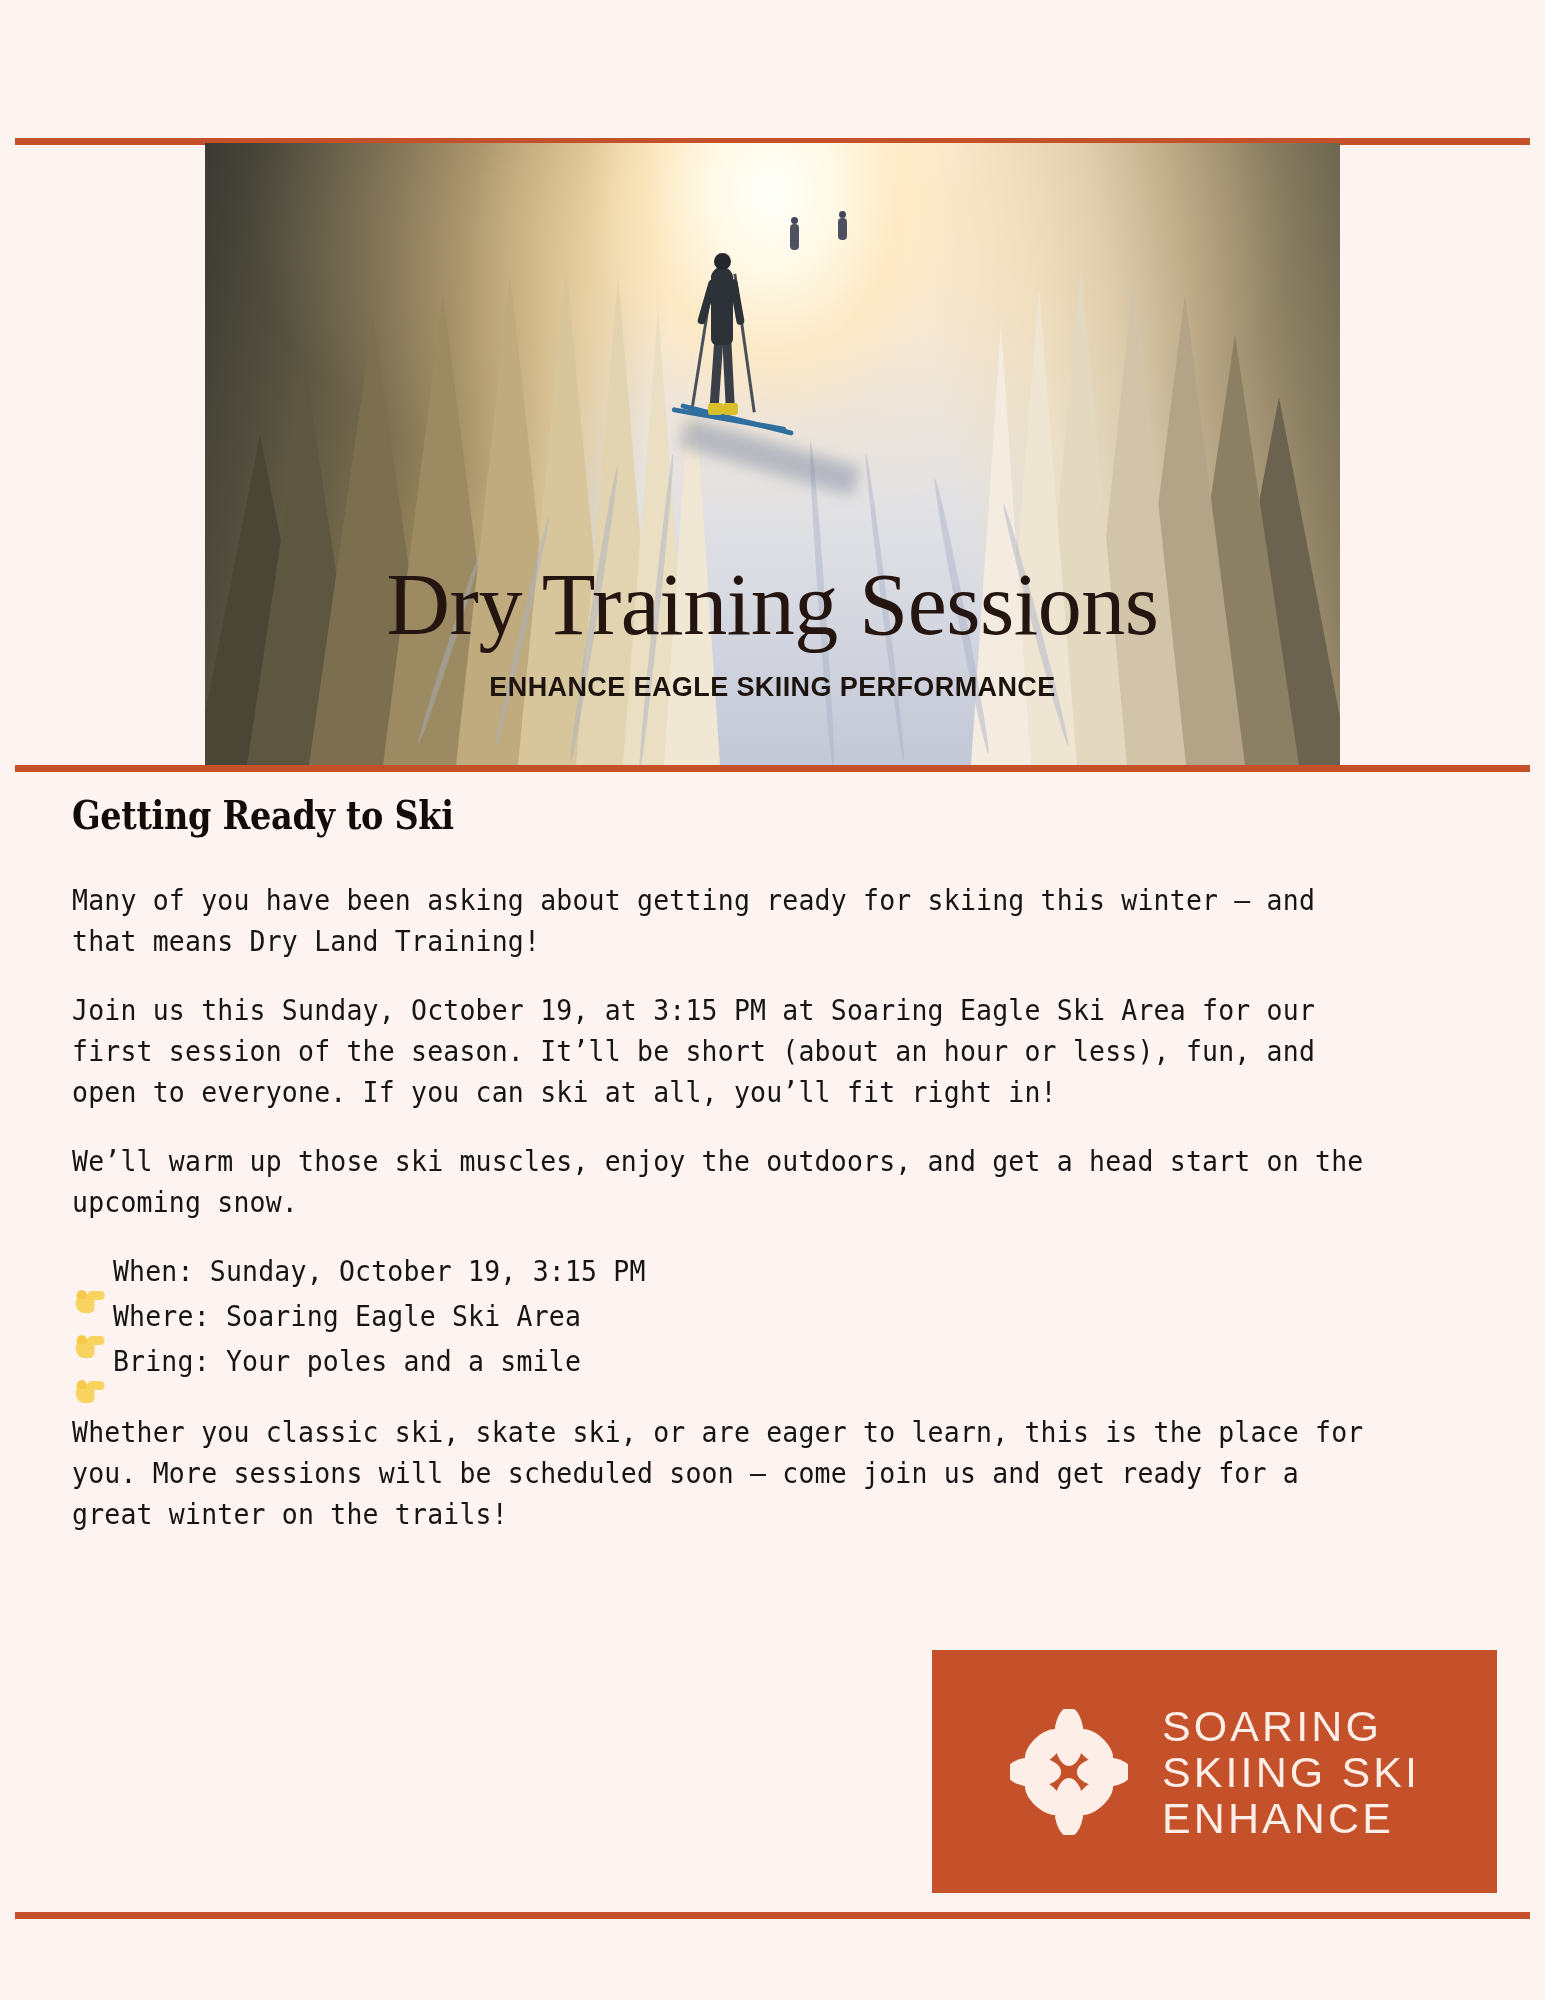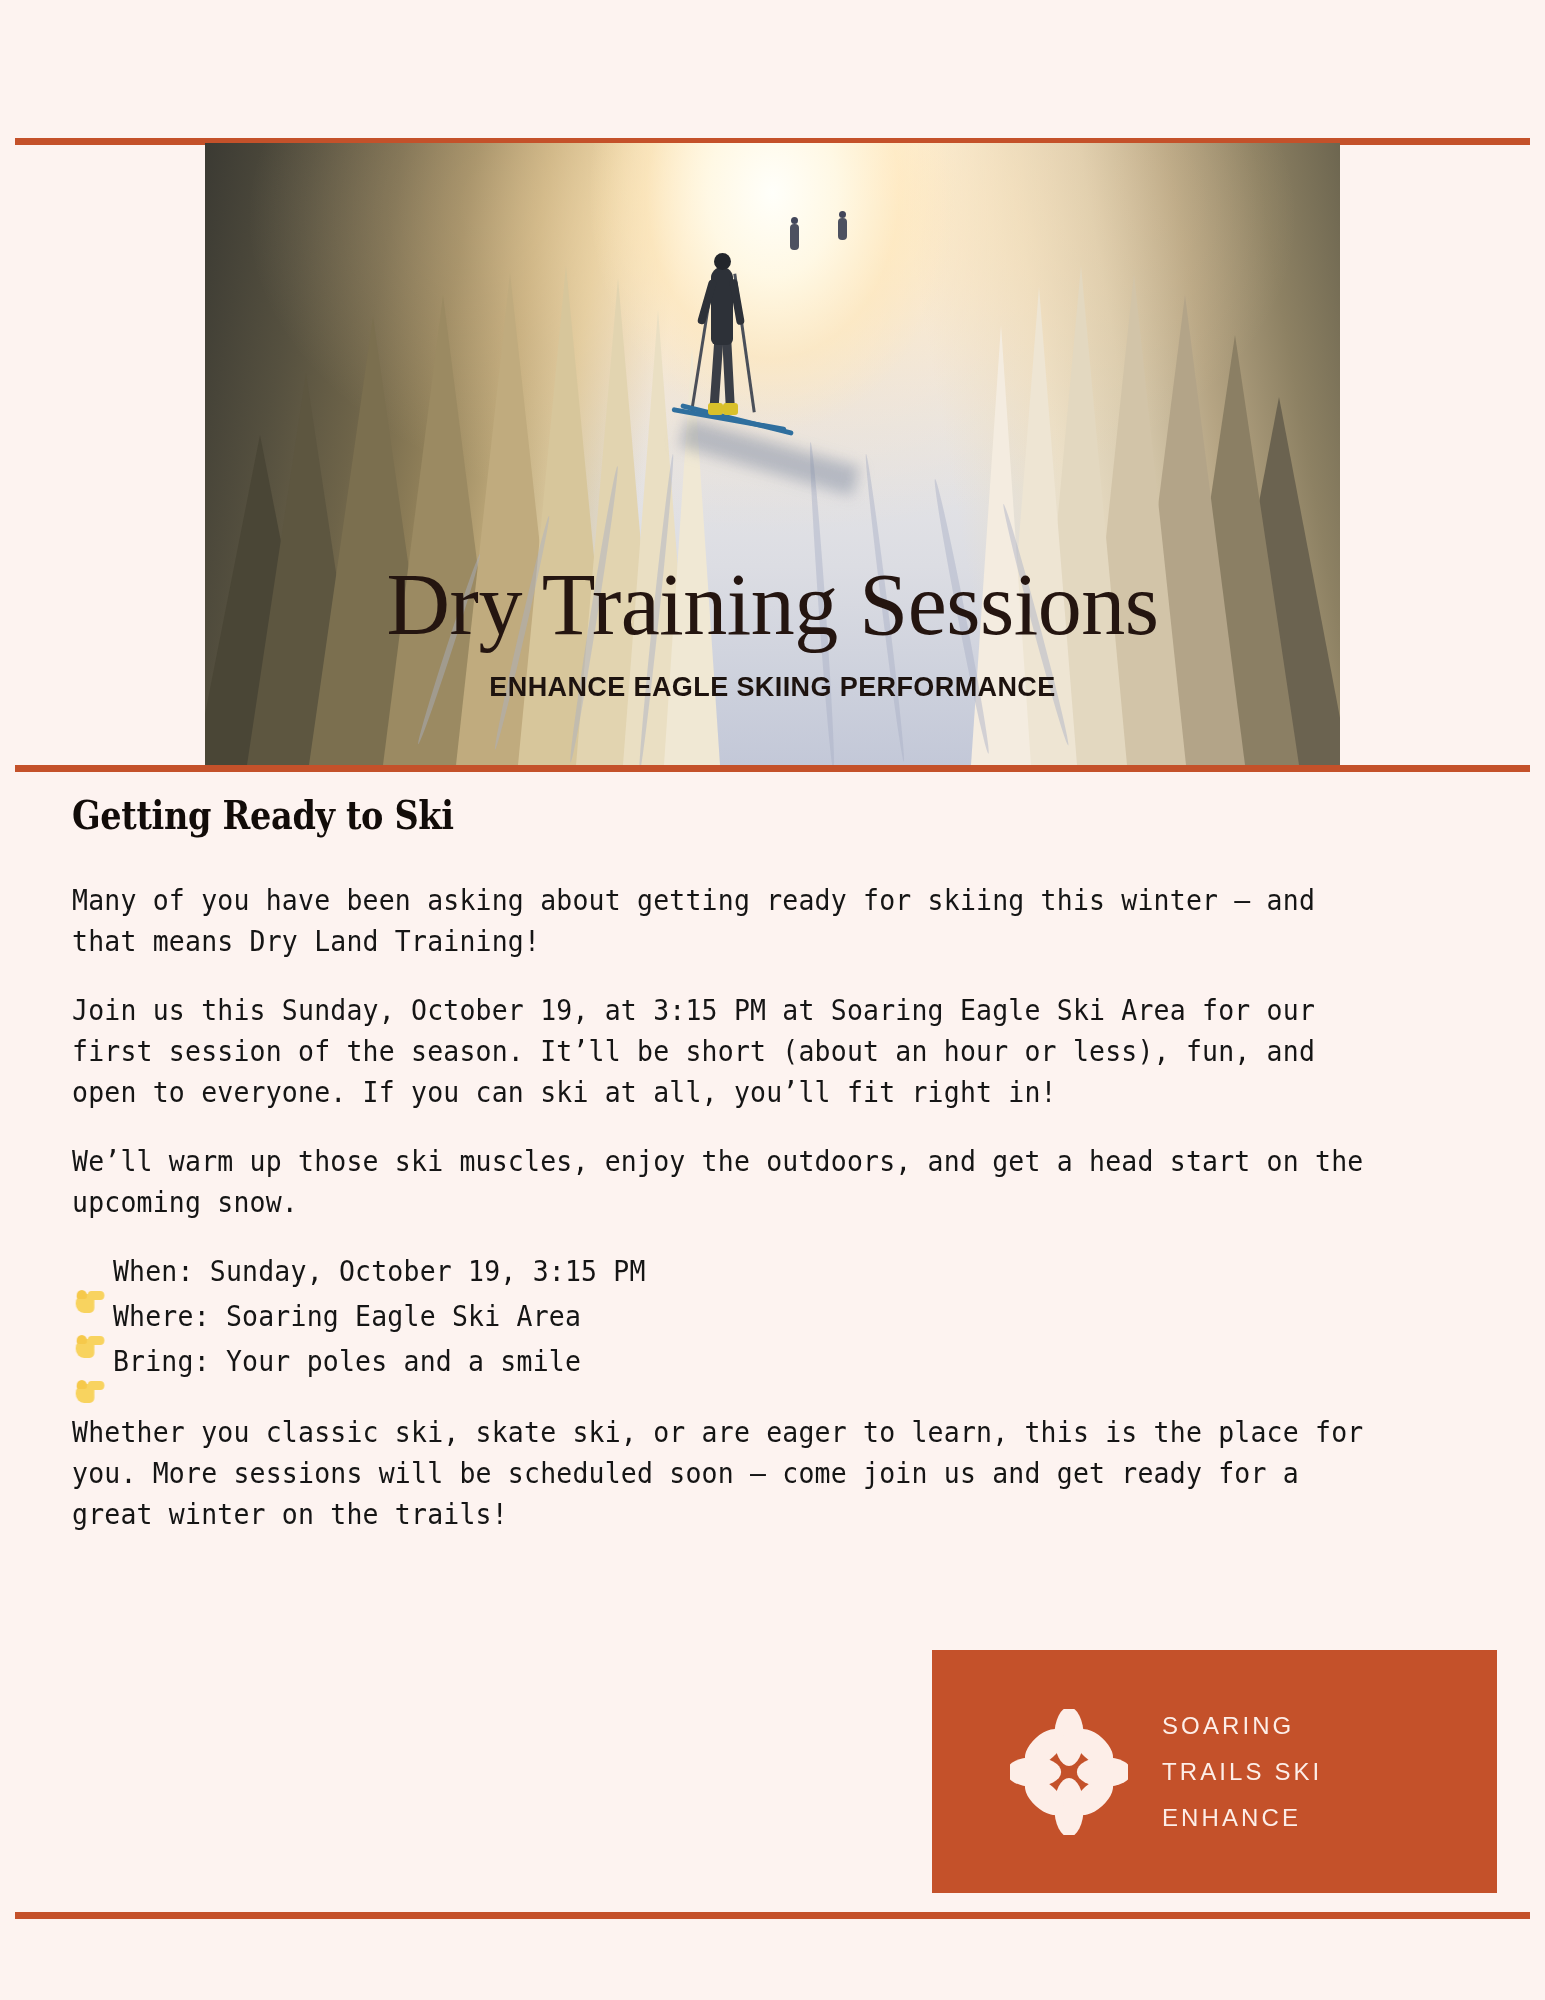--- a/index.html
+++ b/index.html
@@ -318,21 +318,21 @@
     padding-left: 78px;
     box-sizing: border-box;
   }
   .logo-mark {
     flex: 0 0 auto;
     width: 118px;
     height: 126px;
   }
   .logo-words {
     font-family: "Liberation Sans", sans-serif;
-    font-size: 24px;
+    font-size: 43px;
     line-height: 46px;
     letter-spacing: 3.1px;
     color: #fdeee8;
     font-weight: normal;
   }
   .logo-words div { white-space: nowrap; }
 </style>
 </head>
 <body>
 
@@ -485,19 +485,19 @@
         <ellipse cx="96" cy="64" rx="28" ry="15"></ellipse>
 
         <ellipse cx="35" cy="39" rx="24" ry="13" transform="rotate(-42 35 39)"></ellipse>
         <ellipse cx="85" cy="39" rx="24" ry="13" transform="rotate(42 85 39)"></ellipse>
         <ellipse cx="35" cy="89" rx="24" ry="13" transform="rotate(42 35 89)"></ellipse>
         <ellipse cx="85" cy="89" rx="24" ry="13" transform="rotate(-42 85 89)"></ellipse>
       </g>
     </svg>
     <div class="logo-words">
       <div>SOARING</div>
-      <div>TRAILS SKI</div>
+      <div>SKIING SKI</div>
       <div>ENHANCE</div>
     </div>
   </div>
 
   <div class="rule rule-bottom"></div>
 </div>
 
 </body></html>

